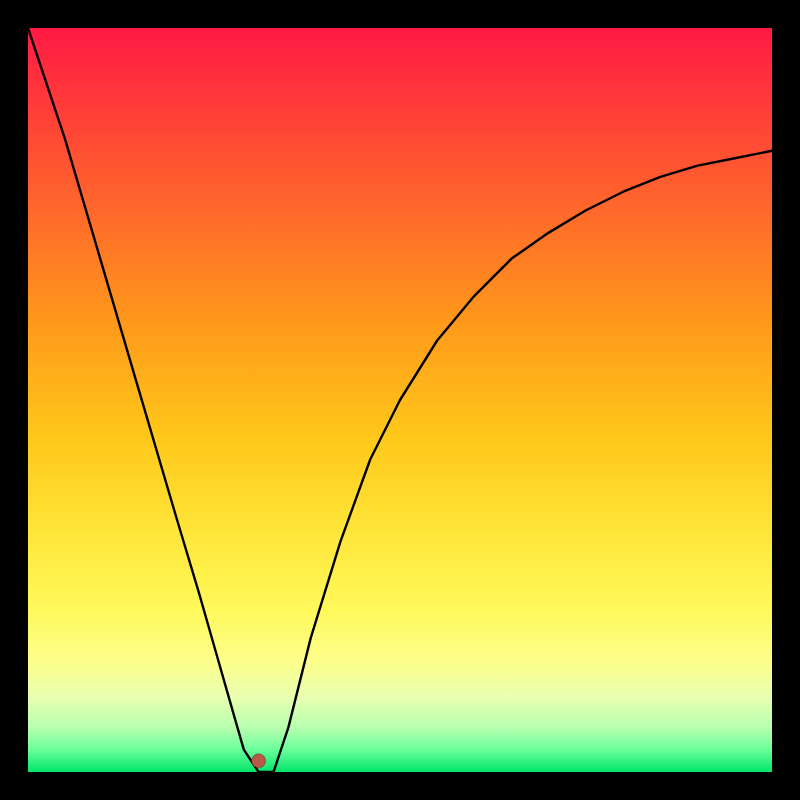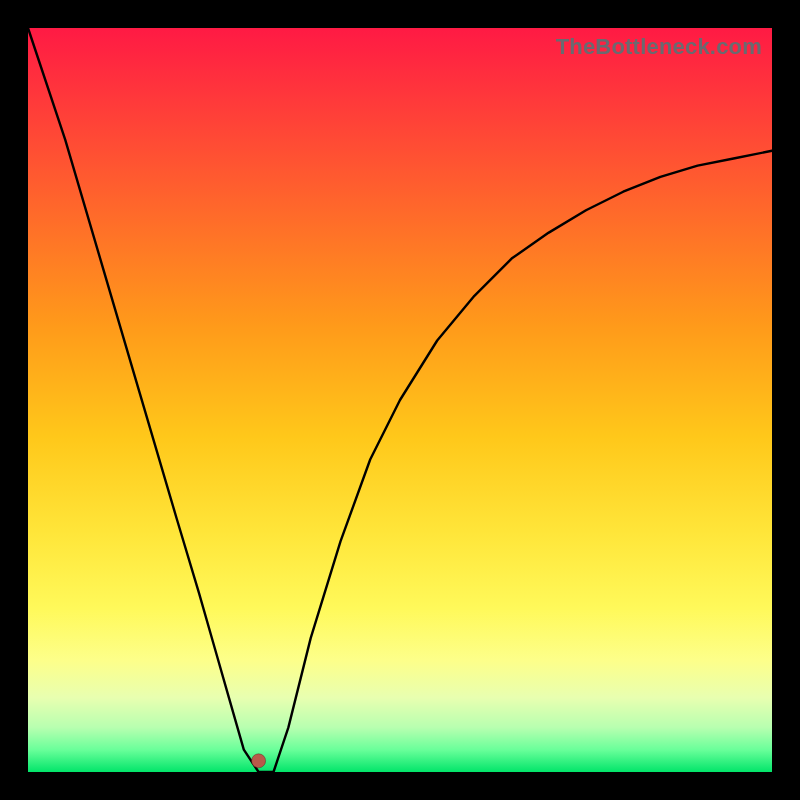--- a/index.html
+++ b/index.html
@@ -52,19 +52,18 @@
     fill: #b85a4a;
     stroke: rgba(80,30,20,0.4);
     stroke-width: 1;
   }
 </style>
 </head>
 <body>
 
 <div class="frame">
   <div class="plot-area">
-    <div class="watermark">TheBottleneck.com</div>
     <svg class="curve" viewBox="0 0 744 744" preserveAspectRatio="none">
       <path id="curve-path" fill="none" stroke="#000" stroke-width="2.4" stroke-linejoin="round" stroke-linecap="round" d="M0.0 0.0 L37.2 111.6 L74.4 238.1 L111.6 364.6 L148.8 491.0 L171.1 565.4 L186.0 617.5 L200.9 669.6 L215.8 721.7 L230.6 744.0 L245.5 744.0 L260.4 699.4 L282.7 610.1 L312.5 513.4 L342.2 431.5 L372.0 372.0 L409.2 312.5 L446.4 267.8 L483.6 230.6 L520.8 204.6 L558.0 182.3 L595.2 163.7 L632.4 148.8 L669.6 137.6 L706.8 130.2 L744.0 122.8"></path>
       <circle id="marker-dot" class="marker" r="7" cx="230.6" cy="732.8"></circle>
     </svg>
   </div>
 </div>
 
 </body></html>

